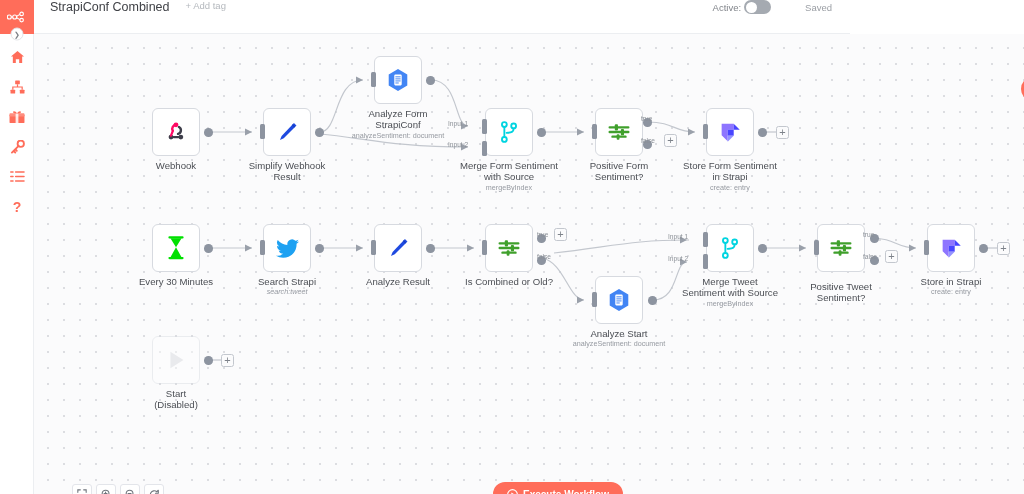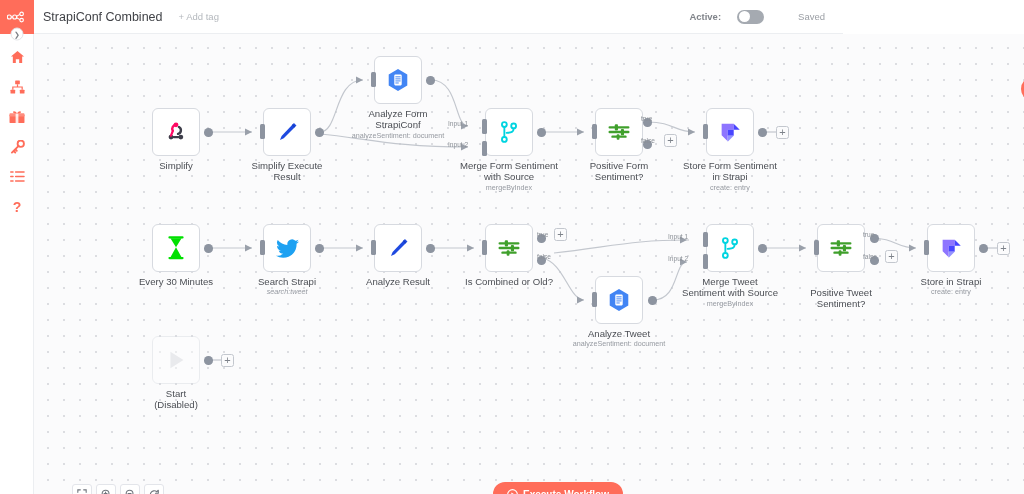--- a/index.html
+++ b/index.html
@@ -38,40 +38,40 @@
   }
   .sb-item {
     width: 34px; height: 30px;
     display: flex; align-items: center; justify-content: center;
     cursor: pointer;
   }
   .sb-icons { padding-top: 8px; }
 
   
   .header {
-    position: absolute; left: 27px; top: 0;
+    position: absolute; left: 34px; top: 0;
     width: 816px; height: 34px;
     background: #fff;
     border-bottom: 1px solid #eceef1;
-    display: flex; align-items: center;
+    display: flex; align-items: flex-start;
     z-index: 30;
   }
   .wf-title {
     margin-left: 16px;
     font-size: 12.5px; color: #404247; font-weight: 400;
   }
   .add-tag {
     margin-left: 16px;
     font-size: 9.5px; color: #b4b8bd;
   }
   .hdr-right {
     margin-left: auto; display: flex; align-items: center;
     padding-right: 18px;
   }
-  .active-label { font-size: 9.5px; color: #80848a; margin-right: 16px; font-weight: bold; }
+  .active-label { font-size: 9.5px; color: #80848a; margin-right: 3px; }
   .toggle {
     width: 27px; height: 14px; border-radius: 7px;
     background: #a5aab1; position: relative;
     cursor: pointer;
   }
   .toggle .knob {
     position: absolute; left: 1.5px; top: 1.5px;
     width: 11px; height: 11px; border-radius: 50%;
     background: #fff;
   }
@@ -284,28 +284,28 @@
           <svg width="26" height="26" viewBox="0 0 28 28">
         <path d="M14 6.5 a4 4 0 0 0 -3.5 6" fill="none" stroke="#ff0a64" stroke-width="2.6" stroke-linecap="round"></path>
         <path d="M17.2 8.6 a4 4 0 0 1 -1 7.4" fill="none" stroke="#3e3e4a" stroke-width="2.6" stroke-linecap="round"></path>
         <circle cx="14" cy="6.3" r="2.6" fill="#ff0a64"></circle>
         <circle cx="8.6" cy="19.5" r="2.6" fill="#3e3e4a"></circle>
         <circle cx="19.2" cy="19.5" r="2.6" fill="#3e3e4a"></circle>
         <path d="M10.5 13 L8.6 18" fill="none" stroke="#ff0a64" stroke-width="2.4" stroke-linecap="round"></path>
         <path d="M11.3 19.5 H16.6" fill="none" stroke="#3e3e4a" stroke-width="2.4" stroke-linecap="round"></path>
       </svg>
         </div>
-        <div class="node-label" style="left: 142px; top: 126px; transform: translateX(-50%); position: absolute;">Simplify</div>
+        <div class="node-label" style="left: 142px; top: 126px; transform: translateX(-50%); position: absolute;">Webhook</div>
         <div class="node" style="left: 229px; top: 74px;">
           <svg width="26" height="26" viewBox="0 0 28 28">
         <path d="M21.5 4.2 L24.2 6.9 L10.5 20.6 L6.4 22.6 L8.2 18.3 Z" fill="#1f4ae0"></path>
         <path d="M19.7 6 L22.4 8.7" stroke="#123bbf" stroke-width="1.2"></path>
       </svg>
         </div>
-        <div class="node-label" style="left: 253px; top: 126px; transform: translateX(-50%); position: absolute;">Simplify Execute
+        <div class="node-label" style="left: 253px; top: 126px; transform: translateX(-50%); position: absolute;">Simplify Webhook
 Result</div>
         <div class="node" style="left: 340px; top: 22px;">
           <svg width="26" height="26" viewBox="0 0 28 28">
         <path d="M14 2.2 L24 8 V20 L14 25.8 L4 20 V8 Z" fill="#4285f4"></path>
         <rect x="10" y="8.2" width="8" height="11.6" rx="1.1" fill="#fff"></rect>
         <path d="M11.6 10.6 H16.4 M11.6 12.8 H16.4 M11.6 15 H16.4 M11.6 17.2 H14.4" stroke="#4285f4" stroke-width="1.05" stroke-linecap="round"></path>
       </svg>
         </div>
         <div class="node-label" style="left: 364px; top: 74px; transform: translateX(-50%); position: absolute;">Analyze Form
 StrapiConf</div>
@@ -373,21 +373,21 @@
       </svg>
         </div>
         <div class="node-label" style="left: 475px; top: 242px; transform: translateX(-50%); position: absolute;">Is Combined or Old?</div>
         <div class="node" style="left: 561px; top: 242px;">
           <svg width="26" height="26" viewBox="0 0 28 28">
         <path d="M14 2.2 L24 8 V20 L14 25.8 L4 20 V8 Z" fill="#4285f4"></path>
         <rect x="10" y="8.2" width="8" height="11.6" rx="1.1" fill="#fff"></rect>
         <path d="M11.6 10.6 H16.4 M11.6 12.8 H16.4 M11.6 15 H16.4 M11.6 17.2 H14.4" stroke="#4285f4" stroke-width="1.05" stroke-linecap="round"></path>
       </svg>
         </div>
-        <div class="node-label" style="left: 585px; top: 294px; transform: translateX(-50%); position: absolute;">Analyze Tweet</div>
+        <div class="node-label" style="left: 585px; top: 294px; transform: translateX(-50%); position: absolute;">Analyze Start</div>
         <div class="node-sub" style="position: absolute; left: 585px; top: 305.4px; transform: translateX(-50%);">analyzeSentiment: document</div>
         <div class="node" style="left: 672px; top: 190px;">
           <svg width="26" height="26" viewBox="0 0 28 28">
         <circle cx="9" cy="6" r="2.6" fill="none" stroke="#00d4e0" stroke-width="2"></circle>
         <circle cx="9" cy="22" r="2.6" fill="none" stroke="#00d4e0" stroke-width="2"></circle>
         <circle cx="19" cy="7.5" r="2.6" fill="none" stroke="#00d4e0" stroke-width="2"></circle>
         <path d="M9 8.6 V19.4" stroke="#00d4e0" stroke-width="2"></path>
         <path d="M19 10.1 C19 15 15 14.5 11.4 15" fill="none" stroke="#00d4e0" stroke-width="2" stroke-linecap="round"></path>
       </svg>
         </div>
@@ -395,21 +395,21 @@
 Sentiment with Source</div>
         <div class="node-sub" style="position: absolute; left: 696px; top: 264.8px; transform: translateX(-50%);">mergeByIndex</div>
         <div class="node" style="left: 783px; top: 190px;">
           <svg width="26" height="26" viewBox="0 0 28 28">
         <path d="M4 9 H24 M4 14 H24 M7 19 H21" stroke="#40a02c" stroke-width="2.6" stroke-linecap="round"></path>
         <rect x="9.5" y="5.6" width="3.4" height="6.8" rx="1" fill="#40a02c"></rect>
         <rect x="16" y="10.8" width="3.4" height="6.8" rx="1" fill="#40a02c"></rect>
         <rect x="11.5" y="16.4" width="3" height="6" rx="1" fill="#40a02c"></rect>
       </svg>
         </div>
-        <div class="node-label" style="left: 807px; top: 253px; transform: translateX(-50%); position: absolute;">Positive Tweet
+        <div class="node-label" style="left: 807px; top: 247px; transform: translateX(-50%); position: absolute;">Positive Tweet
 Sentiment?</div>
         <div class="node" style="left: 893px; top: 190px;">
           <svg width="26" height="26" viewBox="0 0 28 28">
         <path d="M5 5 H18 V11.5 H11.5 V24 L5 17.5 Z" fill="#8e75ff"></path>
         <path d="M18 5 L24.5 11.5 H18 Z" fill="#4945ff"></path>
         <rect x="11.5" y="11.5" width="6.5" height="6.5" fill="#4945ff"></rect>
         <path d="M11.5 18 H18 L11.5 24.5 Z" fill="#9593ff"></path>
       </svg>
         </div>
         <div class="node-label" style="left: 917px; top: 242px; transform: translateX(-50%); position: absolute;">Store in Strapi</div>

